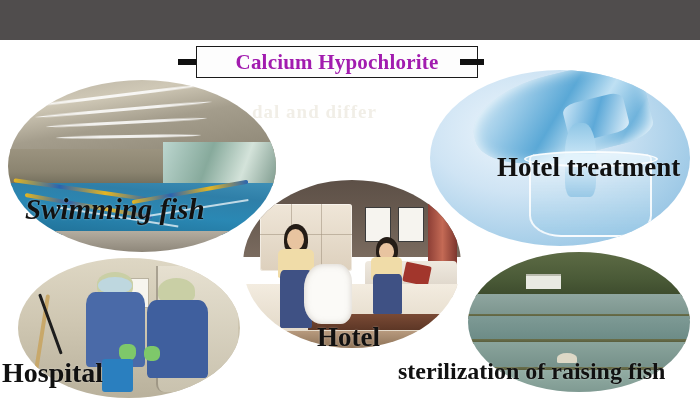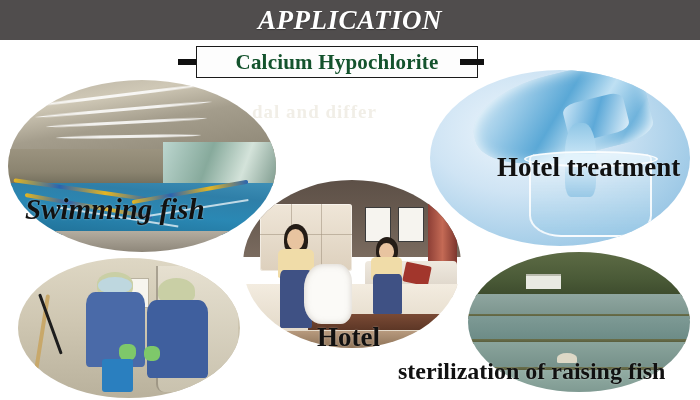--- a/index.html
+++ b/index.html
@@ -30,21 +30,21 @@
   .subtitle-wrap{
     position:absolute;left:178px;top:46px;width:306px;height:32px;
   }
   .subtitle-box{
     position:absolute;left:18px;top:0;width:282px;height:32px;
     border:1.5px solid #1a1a1a;background:#fdfdfd;
     display:flex;align-items:center;justify-content:center;
     box-sizing:border-box;
   }
   .subtitle-text{
-    font-size:21px;font-weight:bold;color:#14532d;
+    font-size:21px;font-weight:bold;color:#a21caf;
     font-family:"Liberation Serif", serif;
     white-space:nowrap;letter-spacing:.2px;
   }
   .dash{
     position:absolute;top:13px;width:24px;height:6px;background:#111;
   }
   .dash-left{left:0;}
   .dash-right{right:0;}
 
   
@@ -250,21 +250,20 @@
   .cap-hotel{left:317px;top:322px;font-size:27px;}
   .cap-hosp{left:2px;top:357px;font-size:28px;}
   .cap-fish{left:398px;top:358px;font-size:24px;}
 </style>
 </head>
 <body>
 
 <div class="stage">
 
   <div class="header"></div>
-  <div class="header-title">APPLICATION</div>
 
   <div class="subtitle-wrap">
     <span class="dash dash-left"></span>
     <div class="subtitle-box">
       <span class="subtitle-text">Calcium Hypochlorite</span>
     </div>
     <span class="dash dash-right"></span>
   </div>
 
   <div class="watermark">dal and differ</div>
@@ -352,20 +351,21 @@
       <div class="medic" style="left:58%;top:14%;width:28%;height:84%;">
         <div class="m-hood" style="left:18%;top:0;width:60%;height:22%;"></div>
         <div class="m-gown2" style="left:0;top:19%;width:98%;height:66%;"></div>
         <div class="m-glove" style="left:-4%;top:58%;width:26%;height:13%;"></div>
       </div>
 
       <div class="wand" style="left:14%;top:24%;width:3px;height:46%;transform:rotate(-20deg);"></div>
       <div class="sprayer" style="left:38%;top:72%;width:14%;height:24%;"></div>
     </div>
   </div>
+  <div class="cap cap-hosp">Hospital</div>
 
   <div class="photo fish">
     <div class="scene">
       <div class="sky-trees"></div>
       <div class="bldg"></div>
       <div class="pond p1"></div>
       <div class="bund b1"></div>
       <div class="pond p2"></div>
       <div class="bund b2"></div>
       <div class="pond p3"></div>

